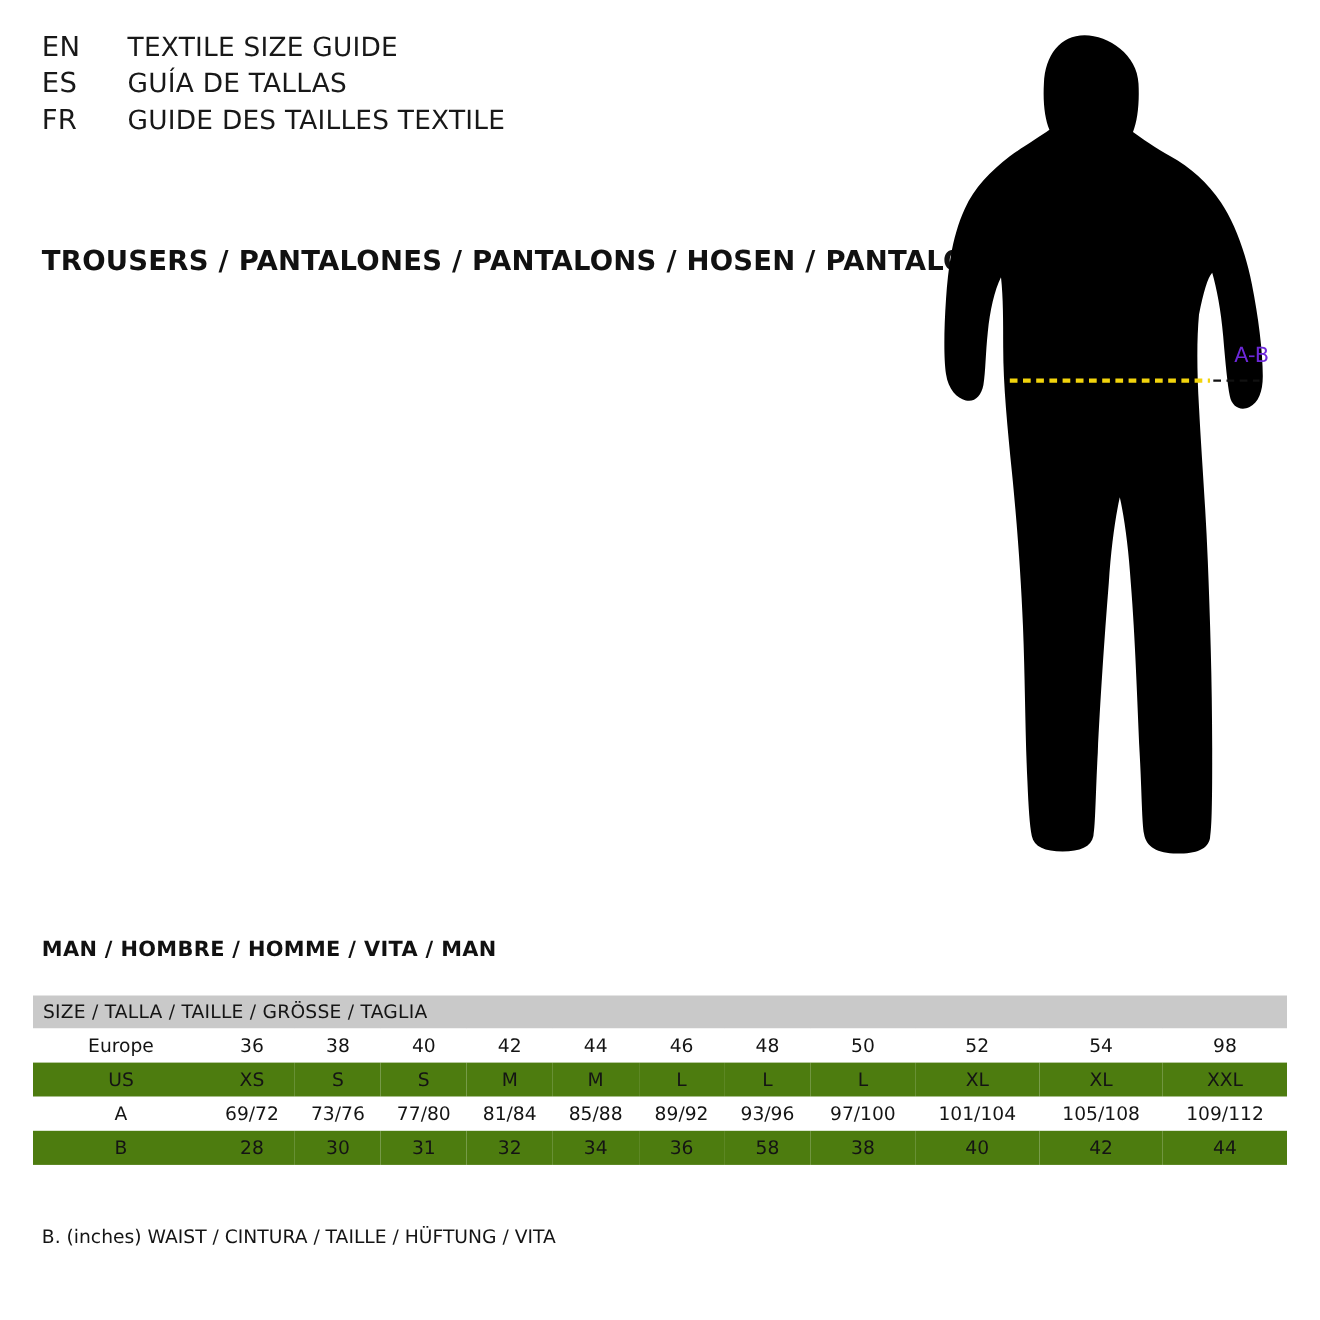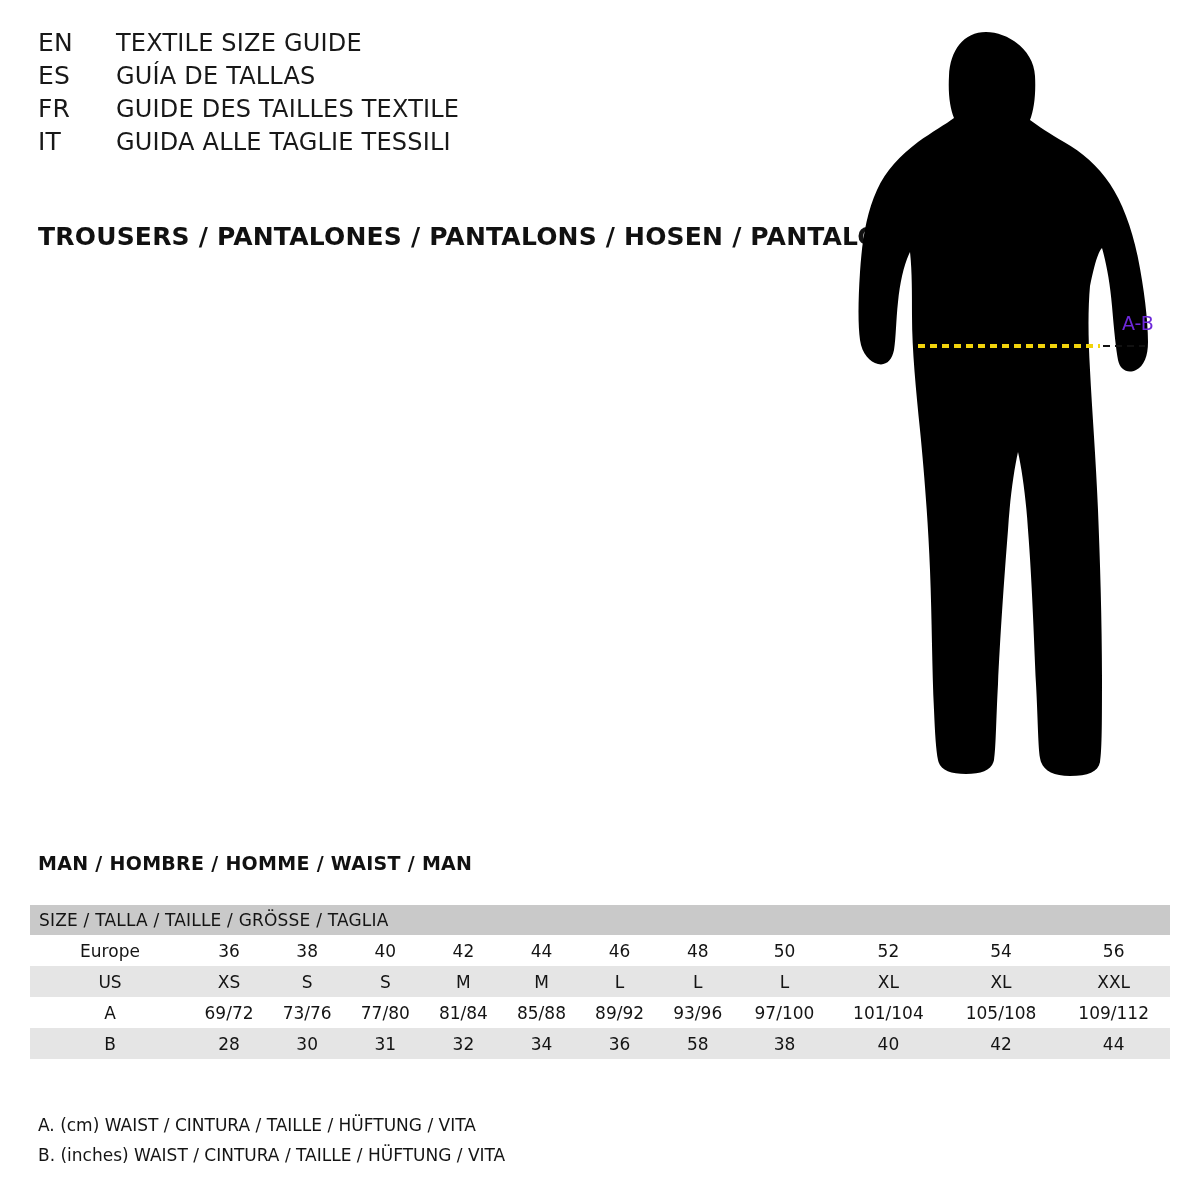--- a/index.html
+++ b/index.html
@@ -103,21 +103,21 @@
   }
   table.size-table th.header-cell {
     background: #c9c9c9;
     text-align: left;
     padding-left: 9px;
     font-size: 17px;
     letter-spacing: 0.2px;
     height: 30px;
   }
   tr.row-white td { background: #ffffff; margin-top: 12px; }
-  tr.row-grey  td { background: #e5e5e5; }
+  tr.row-grey  td { background: #4d7c0f; }
   td.label-cell {
     text-align: left;
     padding-left: 12px;
     width: 160px;
   }
 
   .footnotes {
     position: absolute;
     left: 38px;
     top: 1110px;
@@ -137,24 +137,20 @@
       <span class="lang-code">EN</span>
       <span class="lang-text">TEXTILE SIZE GUIDE</span>
     </div>
     <div class="lang-row">
       <span class="lang-code">ES</span>
       <span class="lang-text">GUÍA DE TALLAS</span>
     </div>
     <div class="lang-row">
       <span class="lang-code">FR</span>
       <span class="lang-text">GUIDE DES TAILLES TEXTILE</span>
-    </div>
-    <div class="lang-row">
-      <span class="lang-code">IT</span>
-      <span class="lang-text">GUIDA ALLE TAGLIE TESSILI</span>
     </div>
   </div>
 
   <div class="garment-title">TROUSERS / PANTALONES / PANTALONS / HOSEN / PANTALONI</div>
 
   <div class="figure-wrap">
     <svg width="390" height="790" viewBox="0 0 390 790" xmlns="http://www.w3.org/2000/svg">
       <g>
         <path fill="#000000" d="
           M186,12
@@ -200,42 +196,42 @@
           C234,30 208,12 186,12 Z"></path>
       </g>
       <g stroke-linecap="butt">
         <line x1="118" y1="326" x2="300" y2="326" stroke="#f2d40c" stroke-width="4" stroke-dasharray="7 5"></line>
         <line x1="303" y1="326" x2="345" y2="326" stroke="#111111" stroke-width="2" stroke-dasharray="7 5"></line>
       </g>
     </svg>
   </div>
   <div class="ab-label">A-B</div>
 
-  <div class="section-label">MAN / HOMBRE / HOMME / WAIST / MAN</div>
+  <div class="section-label">MAN / HOMBRE / HOMME / VITA / MAN</div>
 
   <table class="size-table">
     <thead>
       <tr>
         <th class="header-cell" colspan="12">SIZE / TALLA / TAILLE / GRÖSSE / TAGLIA</th>
       </tr>
     </thead>
     <tbody>
       <tr class="row-white">
         <td class="label-cell">Europe</td>
         <td>36</td>
         <td>38</td>
         <td>40</td>
         <td>42</td>
         <td>44</td>
         <td>46</td>
         <td>48</td>
         <td>50</td>
         <td>52</td>
         <td>54</td>
-        <td>56</td>
+        <td>98</td>
       </tr>
       <tr class="row-grey">
         <td class="label-cell">US</td>
         <td>XS</td>
         <td>S</td>
         <td>S</td>
         <td>M</td>
         <td>M</td>
         <td>L</td>
         <td>L</td>
@@ -269,17 +265,16 @@
         <td>58</td>
         <td>38</td>
         <td>40</td>
         <td>42</td>
         <td>44</td>
       </tr>
     </tbody>
   </table>
 
   <div class="footnotes">
-    <div>A. (cm) WAIST / CINTURA / TAILLE / HÜFTUNG / VITA</div>
     <div>B. (inches) WAIST / CINTURA / TAILLE / HÜFTUNG / VITA</div>
   </div>
 
 </div>
 
 </body></html>

